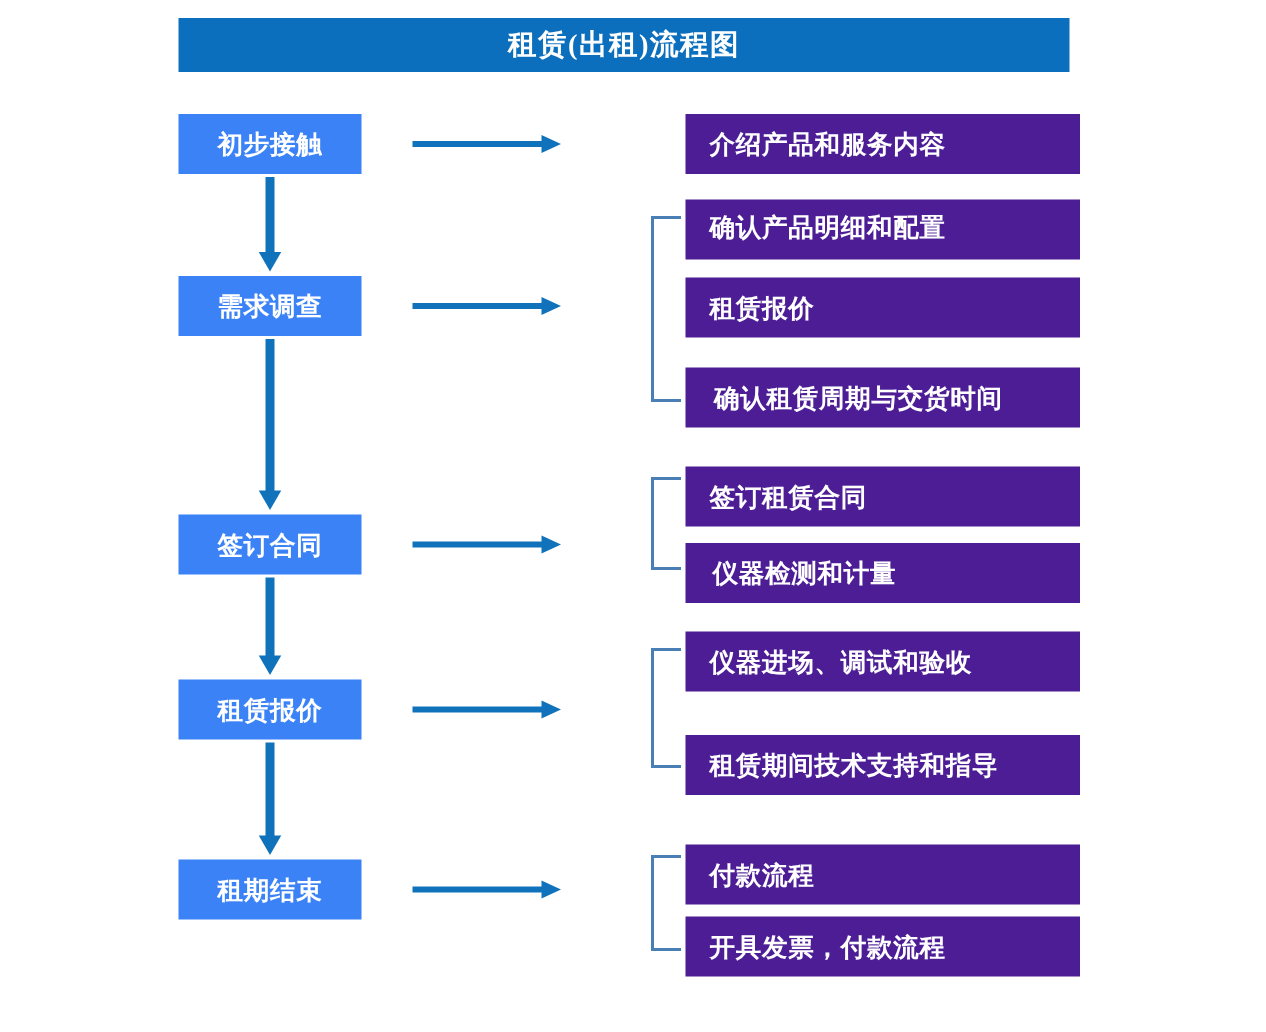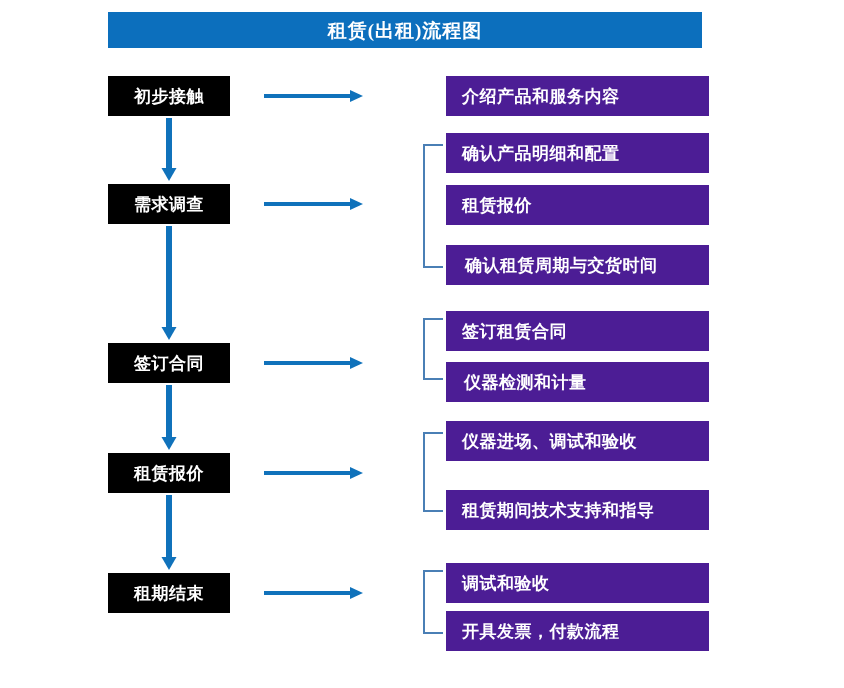--- a/index.html
+++ b/index.html
@@ -10,21 +10,21 @@
   body {
     width: 844px;
     height: 688px;
     position: relative;
     overflow: hidden;
     font-family: "Liberation Serif", "DejaVu Serif", serif;
   }
 
   #canvas {
     position: absolute;
-    left: 5px; top: 0;
+    left: 16px; top: 0;
     width: 708px;
     height: 688px;
   }
 
   
   .title-bar {
     position: absolute;
     left: 103px;
     top: 12px;
     width: 594px;
@@ -38,21 +38,21 @@
     color: #ffffff;
     font-size: 19px;
     font-weight: bold;
     letter-spacing: 1px;
     line-height: 1;
   }
 
   
   .stage-box {
     position: absolute;
-    background: #000000;
+    background: #3b82f6;
     display: flex;
     align-items: center;
     justify-content: center;
     box-sizing: border-box;
   }
   .stage-box .box-text {
     color: #ffffff;
     font-size: 17px;
     font-weight: bold;
     line-height: 1;
@@ -204,21 +204,21 @@
   <div class="bracket" style="left:417px; top:570px;">
     <svg width="22" height="64" viewBox="0 0 22 64">
       <path d="M21 1 L2 1 L2 63 L21 63" fill="none" stroke="#4a7fb5" stroke-width="2"></path>
     </svg>
   </div>
 
   <div class="detail-box" style="left:441px; top:76px; width:263px; height:40px;">
     <span class="box-text">介绍产品和服务内容</span>
   </div>
 
-  <div class="detail-box" style="left:441px; top:133px; width:263px; height:40px;">
+  <div class="detail-box" style="left:441px; top:133px; width:263px; height:40px;font-family:Liberation Mono, monospace;">
     <span class="box-text">确认产品明细和配置</span>
   </div>
 
   <div class="detail-box" style="left:441px; top:185px; width:263px; height:40px;">
     <span class="box-text">租赁报价</span>
   </div>
 
   <div class="detail-box" style="left:441px; top:245px; width:263px; height:40px;padding-left:19px;">
     <span class="box-text">确认租赁周期与交货时间</span>
   </div>
@@ -233,20 +233,20 @@
 
   <div class="detail-box" style="left:441px; top:421px; width:263px; height:40px;">
     <span class="box-text">仪器进场、调试和验收</span>
   </div>
 
   <div class="detail-box" style="left:441px; top:490px; width:263px; height:40px;">
     <span class="box-text">租赁期间技术支持和指导</span>
   </div>
 
   <div class="detail-box" style="left:441px; top:563px; width:263px; height:40px;">
-    <span class="box-text">调试和验收</span>
+    <span class="box-text">付款流程</span>
   </div>
 
   <div class="detail-box" style="left:441px; top:611px; width:263px; height:40px;">
     <span class="box-text">开具发票，付款流程</span>
   </div>
 
 </div>
 
 </body></html>

